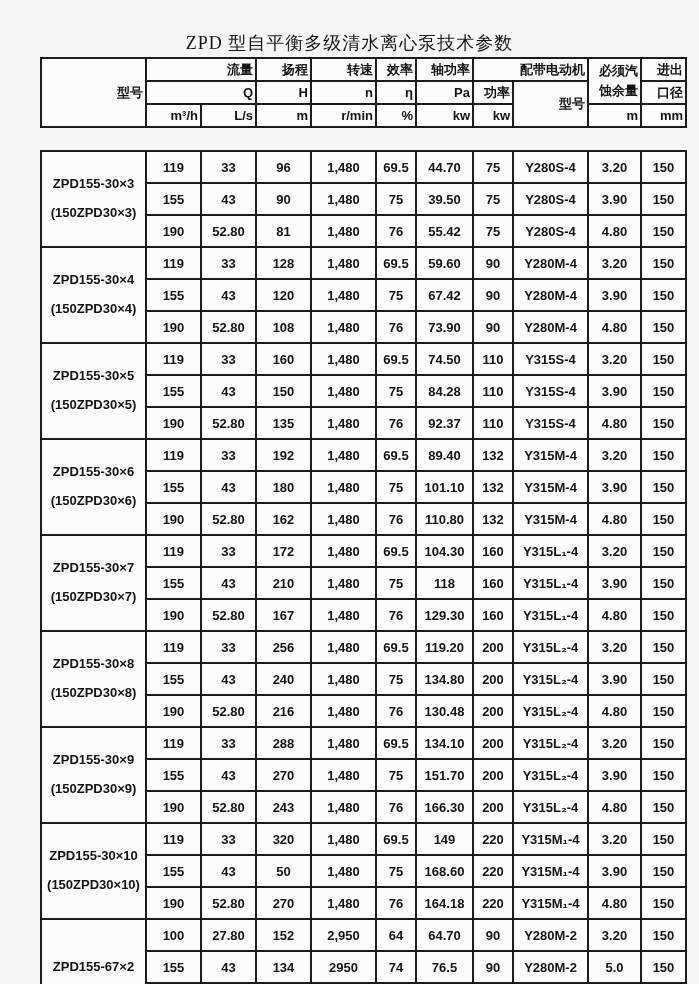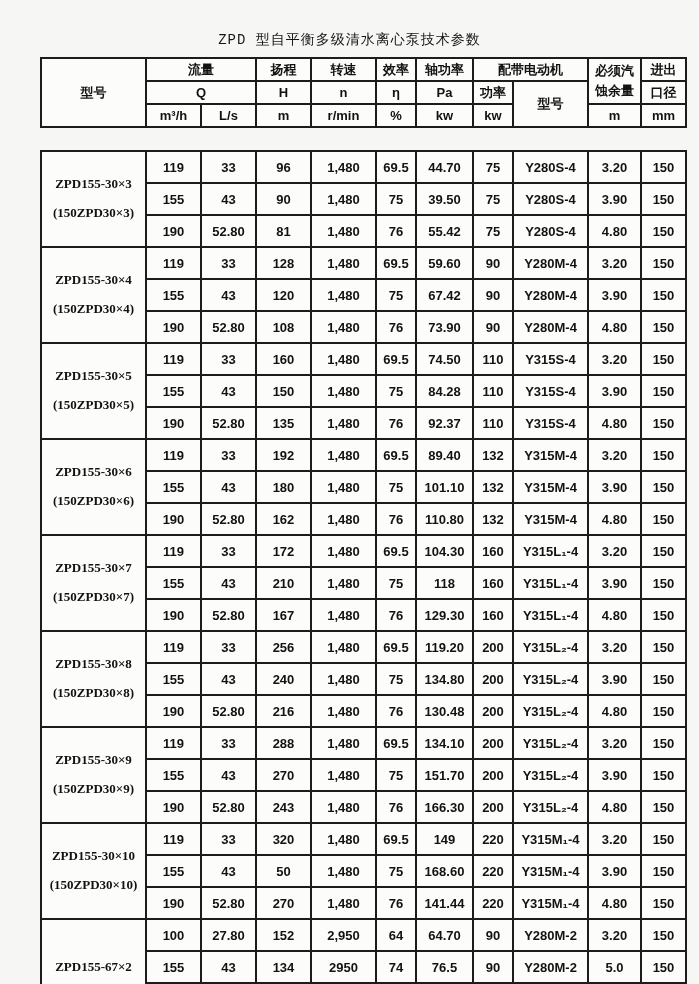--- a/index.html
+++ b/index.html
@@ -11,22 +11,22 @@
     background: #f6f6f4;
     font-family: "Liberation Sans", "DejaVu Sans", sans-serif;
     overflow: hidden;
   }
   .title {
     position: absolute;
     top: 31px;
     left: 0;
     width: 100%;
     text-align: center;
-    font-family: Liberation Mono, monospace;
-    font-size: 14px;
+    font-family: Liberation Serif, serif;
+    font-size: 18px;
     font-weight: 500;
     color: #161616;
     letter-spacing: 1px;
   }
   table.grid {
     position: absolute;
     left: 40px;
     border-collapse: collapse;
     table-layout: fixed;
     width: 645px;
@@ -37,24 +37,24 @@
     border: 2px solid #1c1c1c;
     background: #fcfcfa;
     text-align: center;
     vertical-align: middle;
     font-weight: bold;
     font-size: 13px;
     color: #121212;
     padding: 0 2px;
     overflow: hidden;
   }
-  table.header-table td { height: 21px; }
+  table.header-table td { height: 21px; text-align: right; }
   table.body-table td { height: 30px; }
   .wrap-cell { line-height: 1.55; word-break: break-all; padding: 0 4px; font-family: Liberation Serif, serif; }
-  .model-cell { line-height: 2.2; font-size: 13px; font-family: Liberation Serif, serif; }
+  .model-cell { line-height: 2.2; font-size: 13px; }
   .model-cell div { white-space: nowrap; }
 </style>
 </head>
 <body>
 
 <div class="page">
 
   <div class="title">ZPD 型自平衡多级清水离心泵技术参数</div>
 
   <table class="grid header-table">
@@ -429,21 +429,21 @@
           <td>Y315M₁-4</td>
           <td>3.90</td>
           <td>150</td>
         </tr>
         <tr>
           <td>190</td>
           <td>52.80</td>
           <td>270</td>
           <td>1,480</td>
           <td>76</td>
-          <td>141.44</td>
+          <td>164.18</td>
           <td>220</td>
           <td>Y315M₁-4</td>
           <td>4.80</td>
           <td>150</td>
         </tr>
         <tr>
           <td rowspan="3" class="model-cell">
             <div>ZPD155-67×2</div>
           </td>
           <td>100</td>

